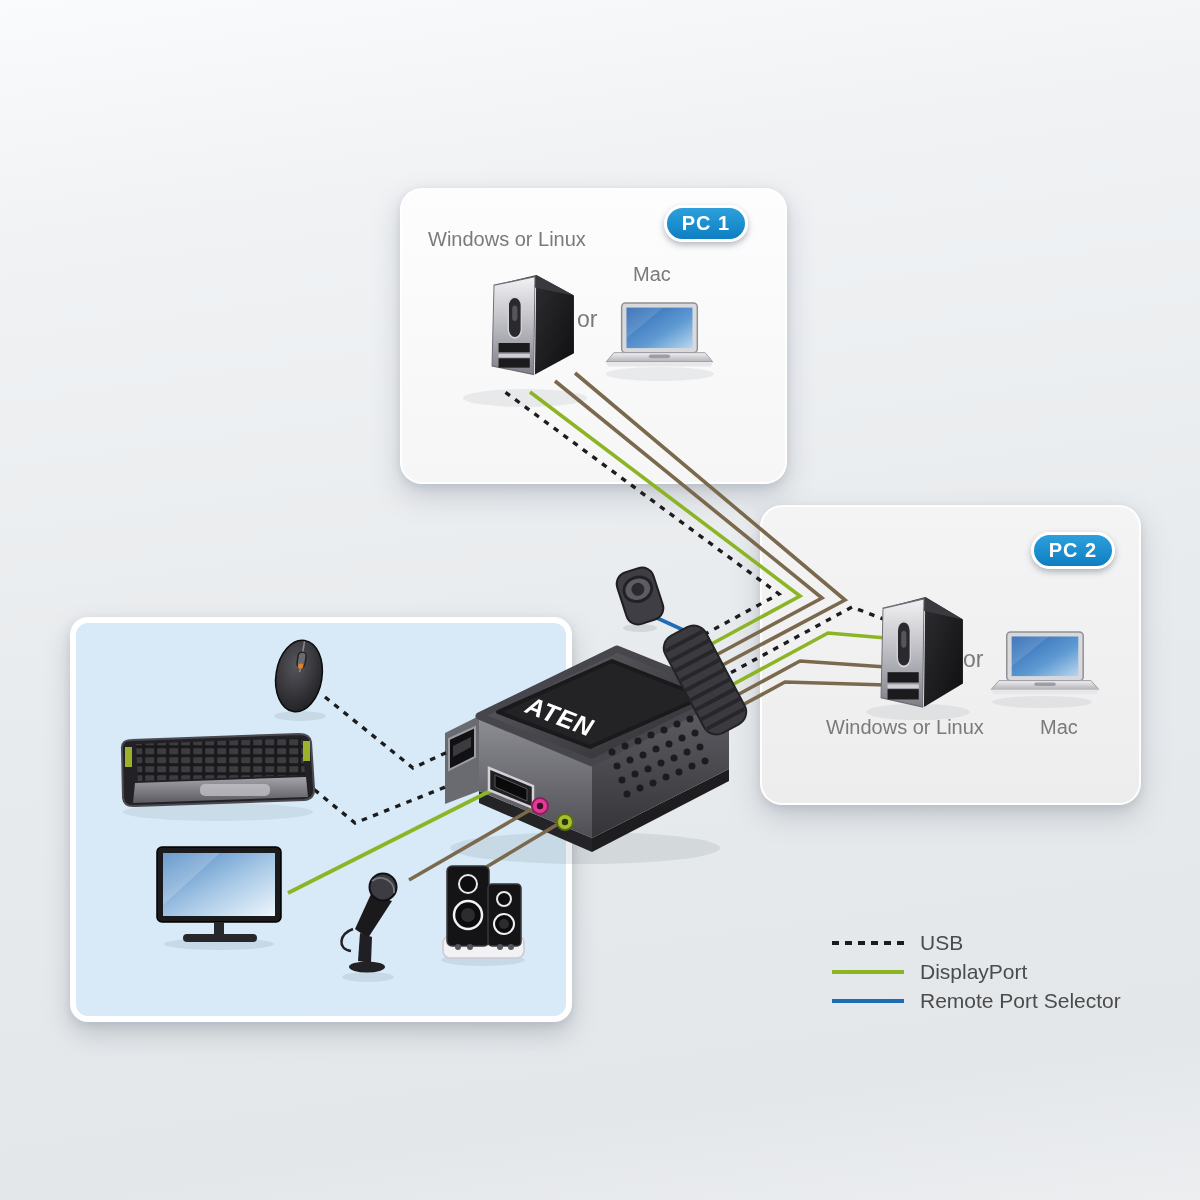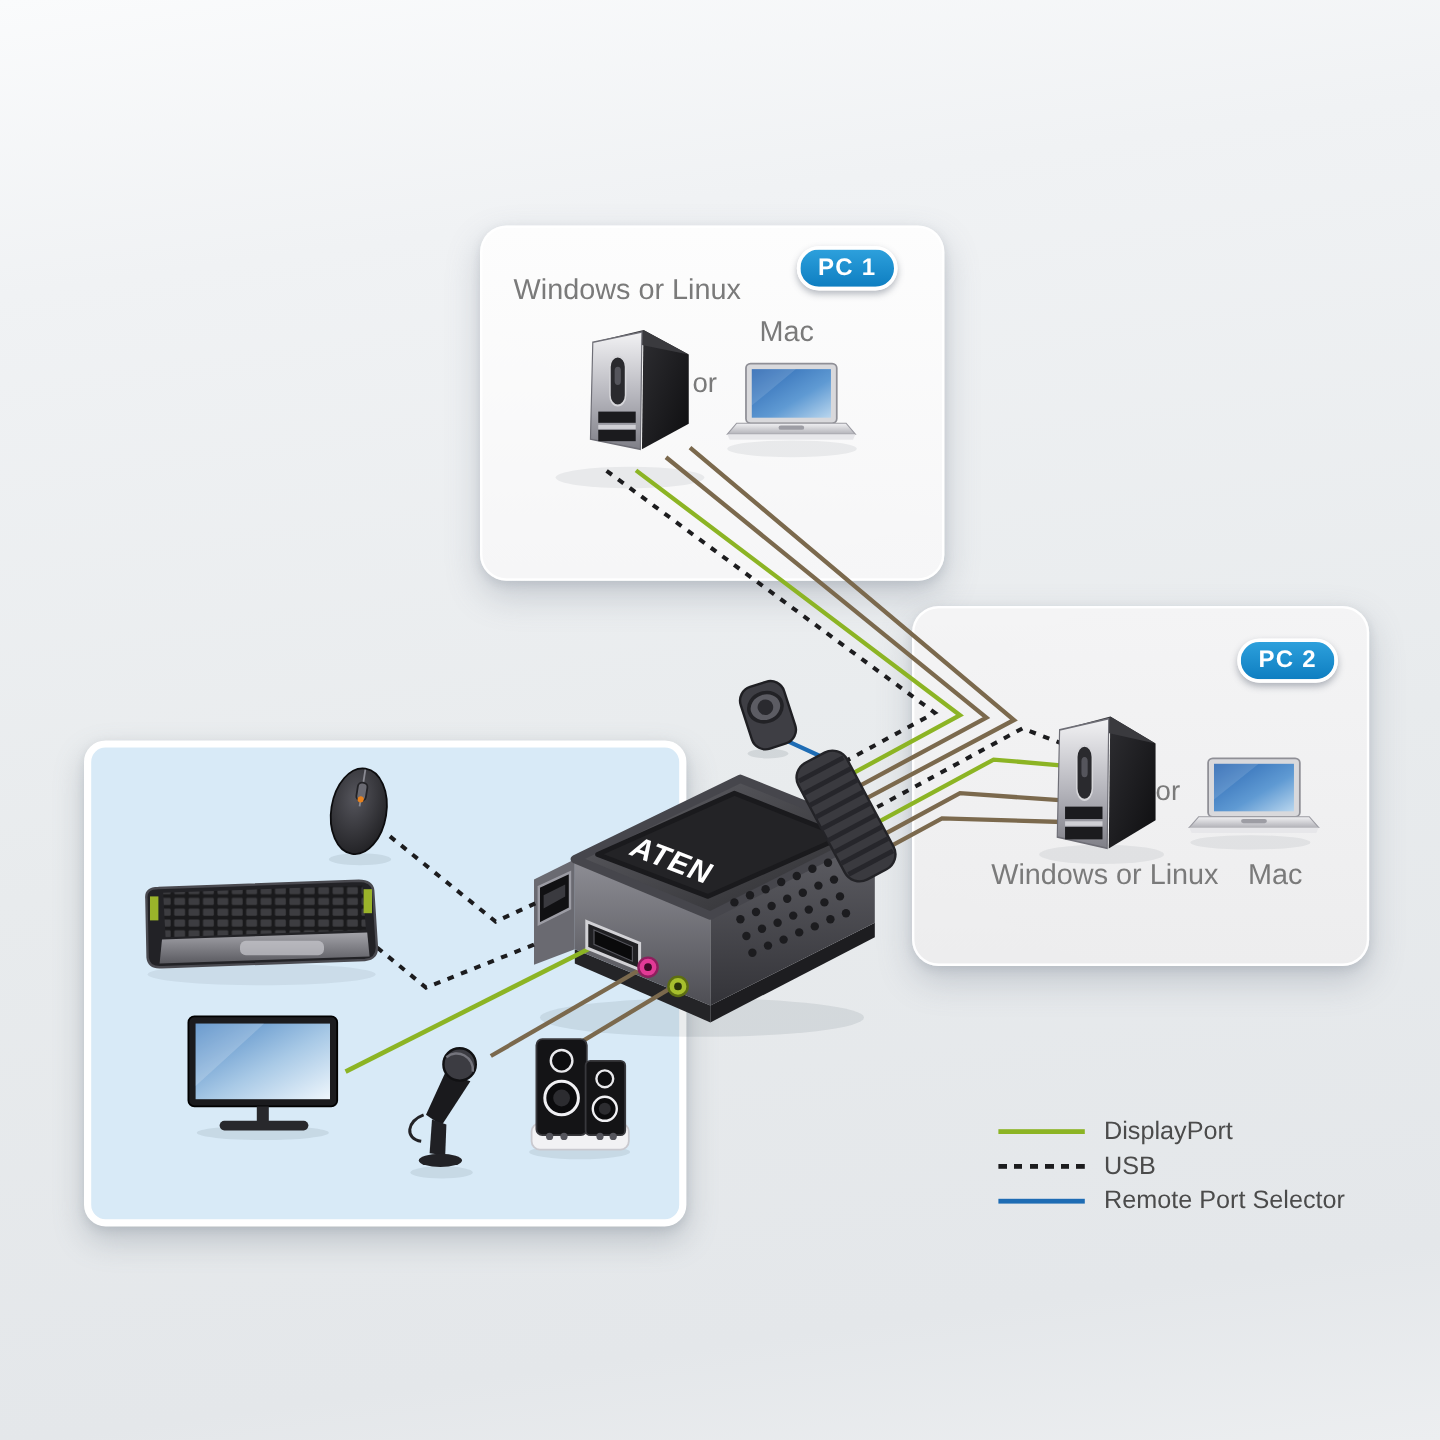--- a/index.html
+++ b/index.html
@@ -7,21 +7,21 @@
          font-family:"Liberation Sans",sans-serif;
          background:linear-gradient(172deg,#fafbfc 0%,#f0f2f4 18%,#e8ebed 55%,#e4e7ea 88%,#eceef0 100%);}
   .panel{position:absolute;border-radius:22px;z-index:1;}
   .panel.pc1{left:400px;top:188px;width:383px;height:292px;background:linear-gradient(180deg,#fdfdfd,#f6f6f7);
              border:2px solid rgba(255,255,255,.95);box-shadow:0 12px 28px rgba(110,120,135,.30),0 3px 8px rgba(110,120,135,.18);}
   .panel.pc2{left:760px;top:505px;width:377px;height:296px;background:linear-gradient(180deg,#f4f4f5,#ededee);
              border:2px solid rgba(255,255,255,.95);box-shadow:0 12px 28px rgba(110,120,135,.30),0 3px 8px rgba(110,120,135,.18);}
   .panel.console{left:70px;top:617px;width:490px;height:393px;border-radius:18px;background:#d8eaf7;
              border:6px solid #ffffff;box-shadow:0 12px 26px rgba(110,120,135,.33),0 3px 8px rgba(110,120,135,.18);}
   svg.art{position:absolute;left:0;top:0;z-index:2;}
-  .lbl{position:absolute;z-index:3;color:#7a7a7a;font-size:24px;white-space:nowrap;}
+  .lbl{position:absolute;z-index:3;color:#7a7a7a;font-size:20px;white-space:nowrap;}
   .badge{position:absolute;z-index:3;display:flex;align-items:center;justify-content:center;
          background:linear-gradient(180deg,#2da0dc,#0e7ec1);color:#fff;font-weight:bold;
          border:3px solid #fff;border-radius:999px;box-shadow:0 3px 6px rgba(90,100,115,.45);}
   .badge.pc{font-size:20px;letter-spacing:1px;}
   #badge-pc1{left:664px;top:205px;width:78px;height:31px;}
   #badge-pc2{left:1031px;top:532px;width:78px;height:31px;}
   #badge-console{left:95px;top:643px;width:139px;height:43px;font-size:26px;}
   .legend{position:absolute;left:832px;top:928px;z-index:3;}
   .legend .row{display:flex;align-items:center;height:29px;}
   .legend .sw{width:72px;height:4px;margin-right:16px;flex:0 0 auto;}
@@ -288,26 +288,26 @@
 
   <div class="lbl" style="left:428px;top:228px;">Windows or Linux</div>
   <div class="lbl" style="left:633px;top:263px;">Mac</div>
   <div class="lbl" style="left:577px;top:306px;font-size:23px;">or</div>
   <div class="lbl" style="left:963px;top:646px;font-size:23px;">or</div>
   <div class="lbl" style="left:826px;top:716px;">Windows or Linux</div>
   <div class="lbl" style="left:1040px;top:716px;">Mac</div>
 
   <div class="legend">
     <div class="row">
+      <div class="sw usb"></div>
+      <div class="txt">USB</div>
+    </div>
+    <div class="row">
       <div class="sw dp"></div>
       <div class="txt">DisplayPort</div>
-    </div>
-    <div class="row">
-      <div class="sw usb"></div>
-      <div class="txt">USB</div>
     </div>
     <div class="row">
       <div class="sw remote"></div>
       <div class="txt">Remote Port Selector</div>
     </div>
   </div>
 
 </div>
 
 </body></html>

